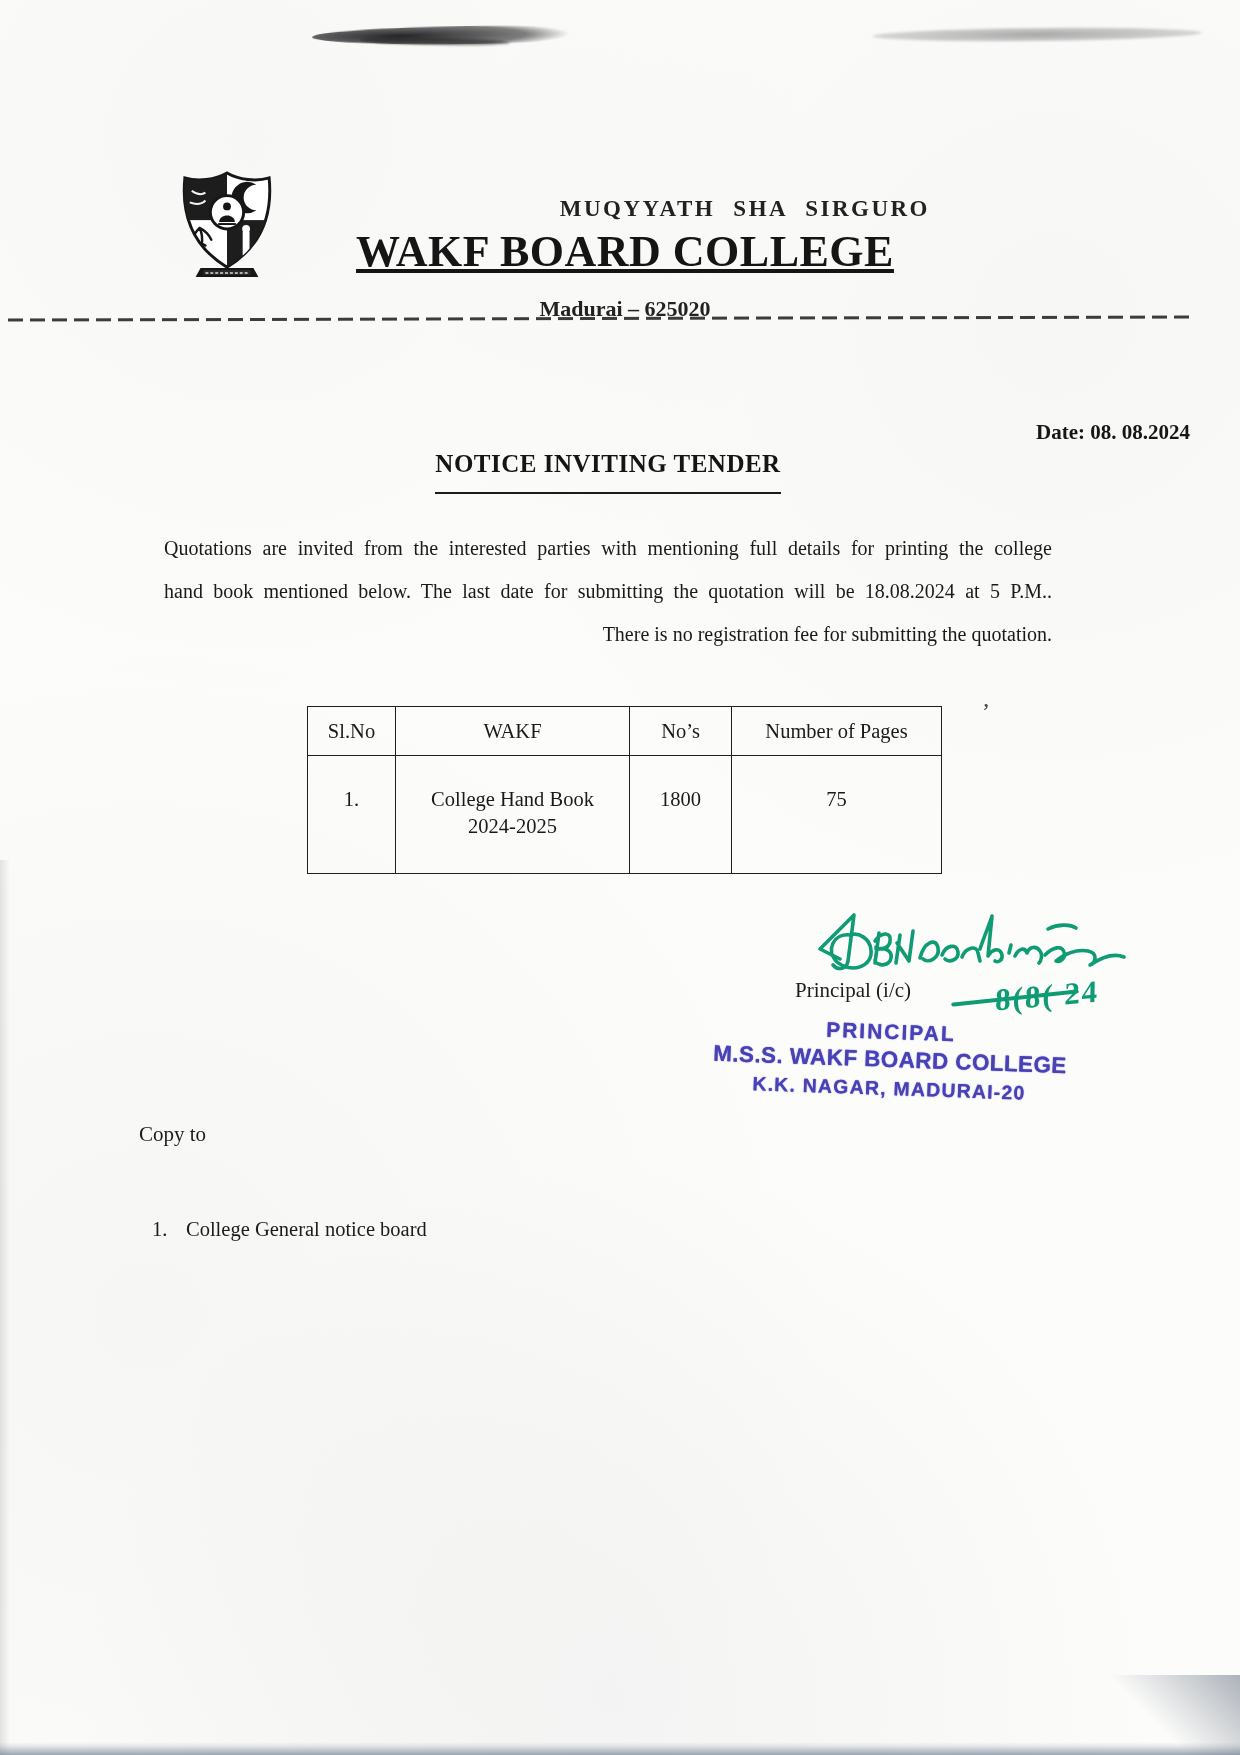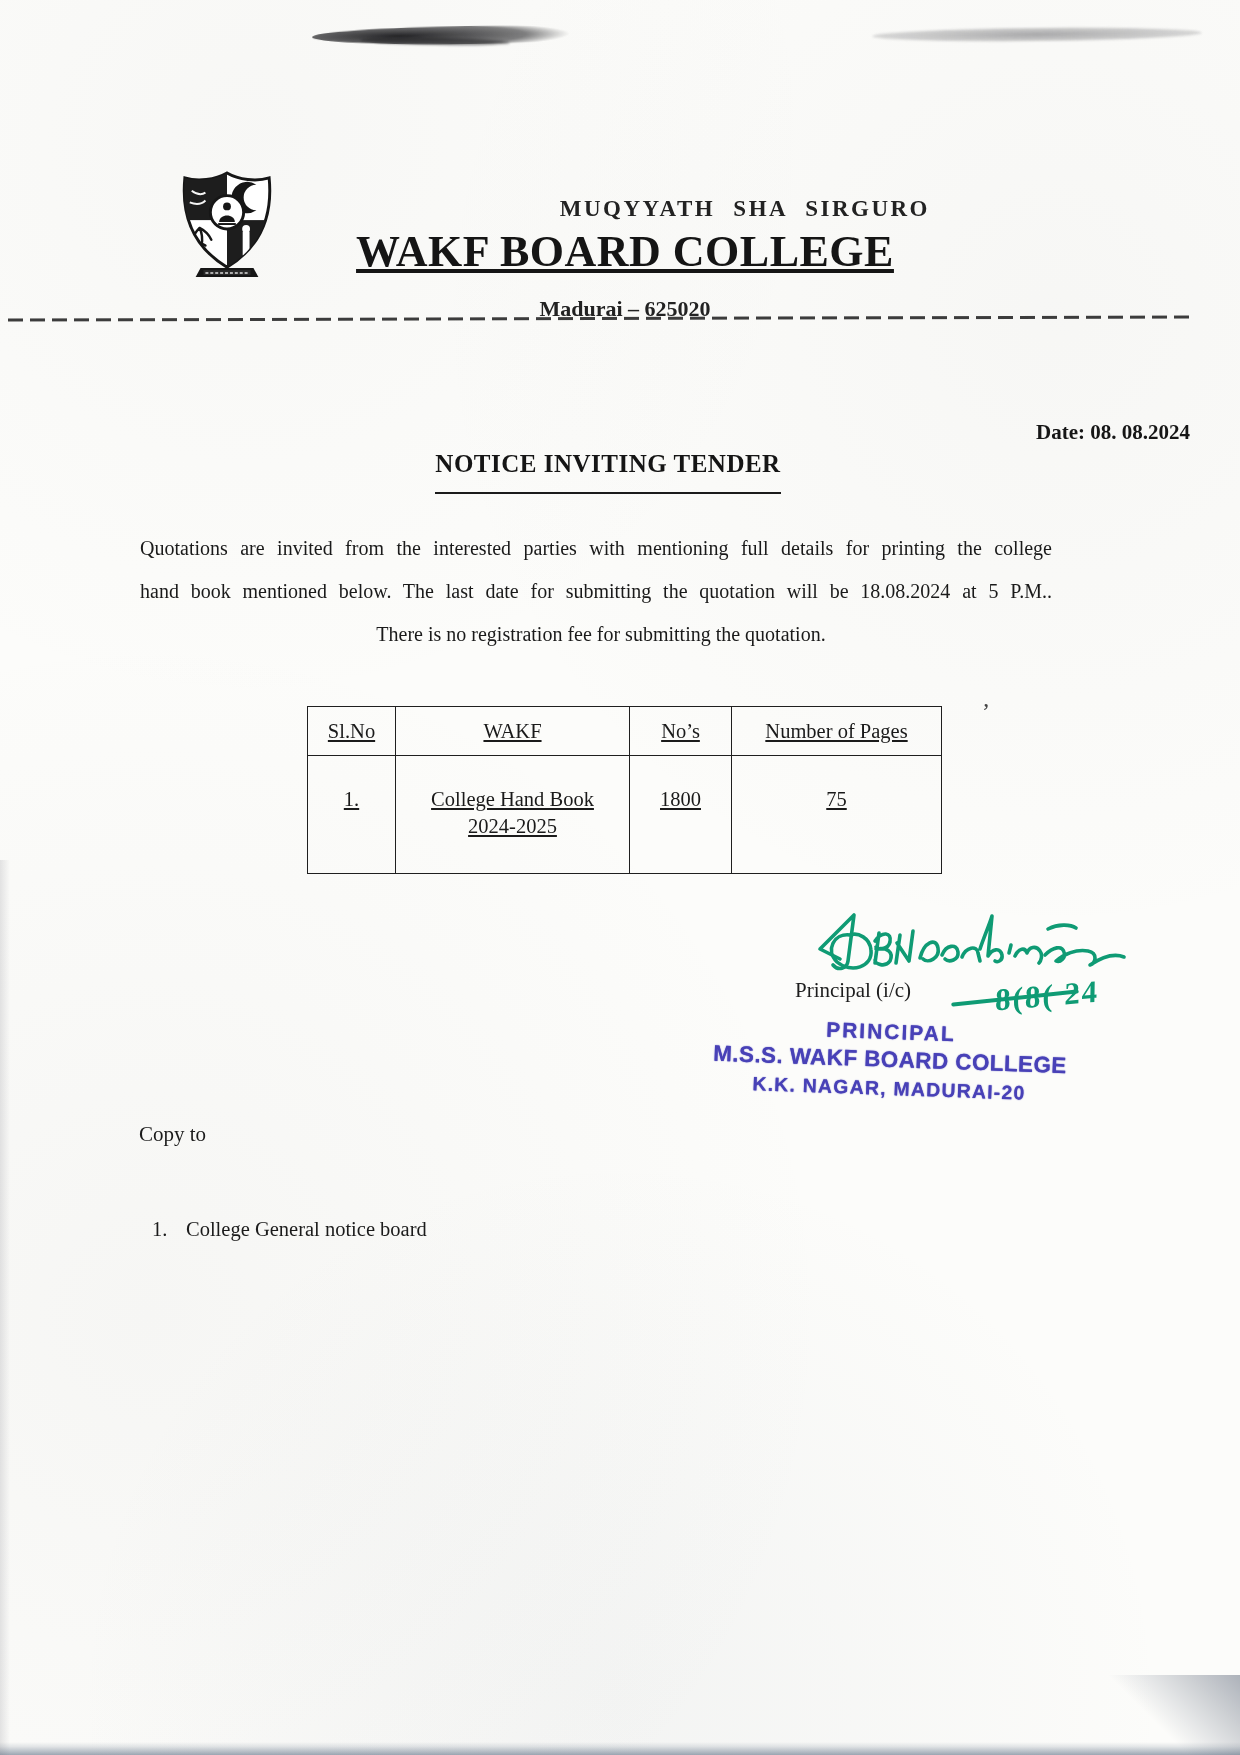--- a/index.html
+++ b/index.html
@@ -46,26 +46,26 @@
   .h-college{font-weight:bold;font-size:44px;letter-spacing:.5px;margin-top:4px;color:#151515;text-decoration:underline;}
   .h-address{font-weight:bold;font-size:22px;margin-top:19px;color:#222;}
 
   .date-line{right:50px;top:420px;font-weight:bold;font-size:21px;color:#161616;}
 
   .title-wrap{left:0;top:450px;width:1240px;text-align:center;transform:translateX(-12px);}
   .title{display:inline-block;font-weight:bold;font-size:25px;letter-spacing:.5px;
     border-bottom:2.5px solid #1b1b1b;padding-bottom:14px;color:#151515;}
 
   .para{left:140px;top:527px;width:912px;font-size:20px;line-height:43px;color:#1a1a1a;}
-  .para .jline{text-align:justify;text-align-last:justify;}
-  .para .lline{text-align:center;margin-left:10px;}
+  .para .jline{text-align:justify;text-align-last:justify;margin-left:24px;}
+  .para .lline{text-align:right;margin-left:10px;}
 
   
   .tender-table{left:307px;top:706px;}
-  table{border-collapse:collapse;text-decoration:underline;}
+  table{border-collapse:collapse;}
   td,th{border:1.8px solid #1f1f1f;font-weight:normal;font-size:20.5px;
     text-align:center;vertical-align:top;padding:0;color:#1a1a1a;}
   .col-sl{width:87px;}  .col-item{width:233px;}  .col-nos{width:101px;margin-top:25px;}  .col-pages{width:209px;}
   .hrow th{height:48px;vertical-align:middle;}
   .drow td{height:118px;padding-top:32px;box-sizing:border-box;}
   .item-l2{margin-top:4px;}
 
   
   .sig-svg{left:812px;top:905px;width:325px;height:85px;}
   .principal-label{left:795px;top:978px;font-size:21px;color:#1d1d1d;}

